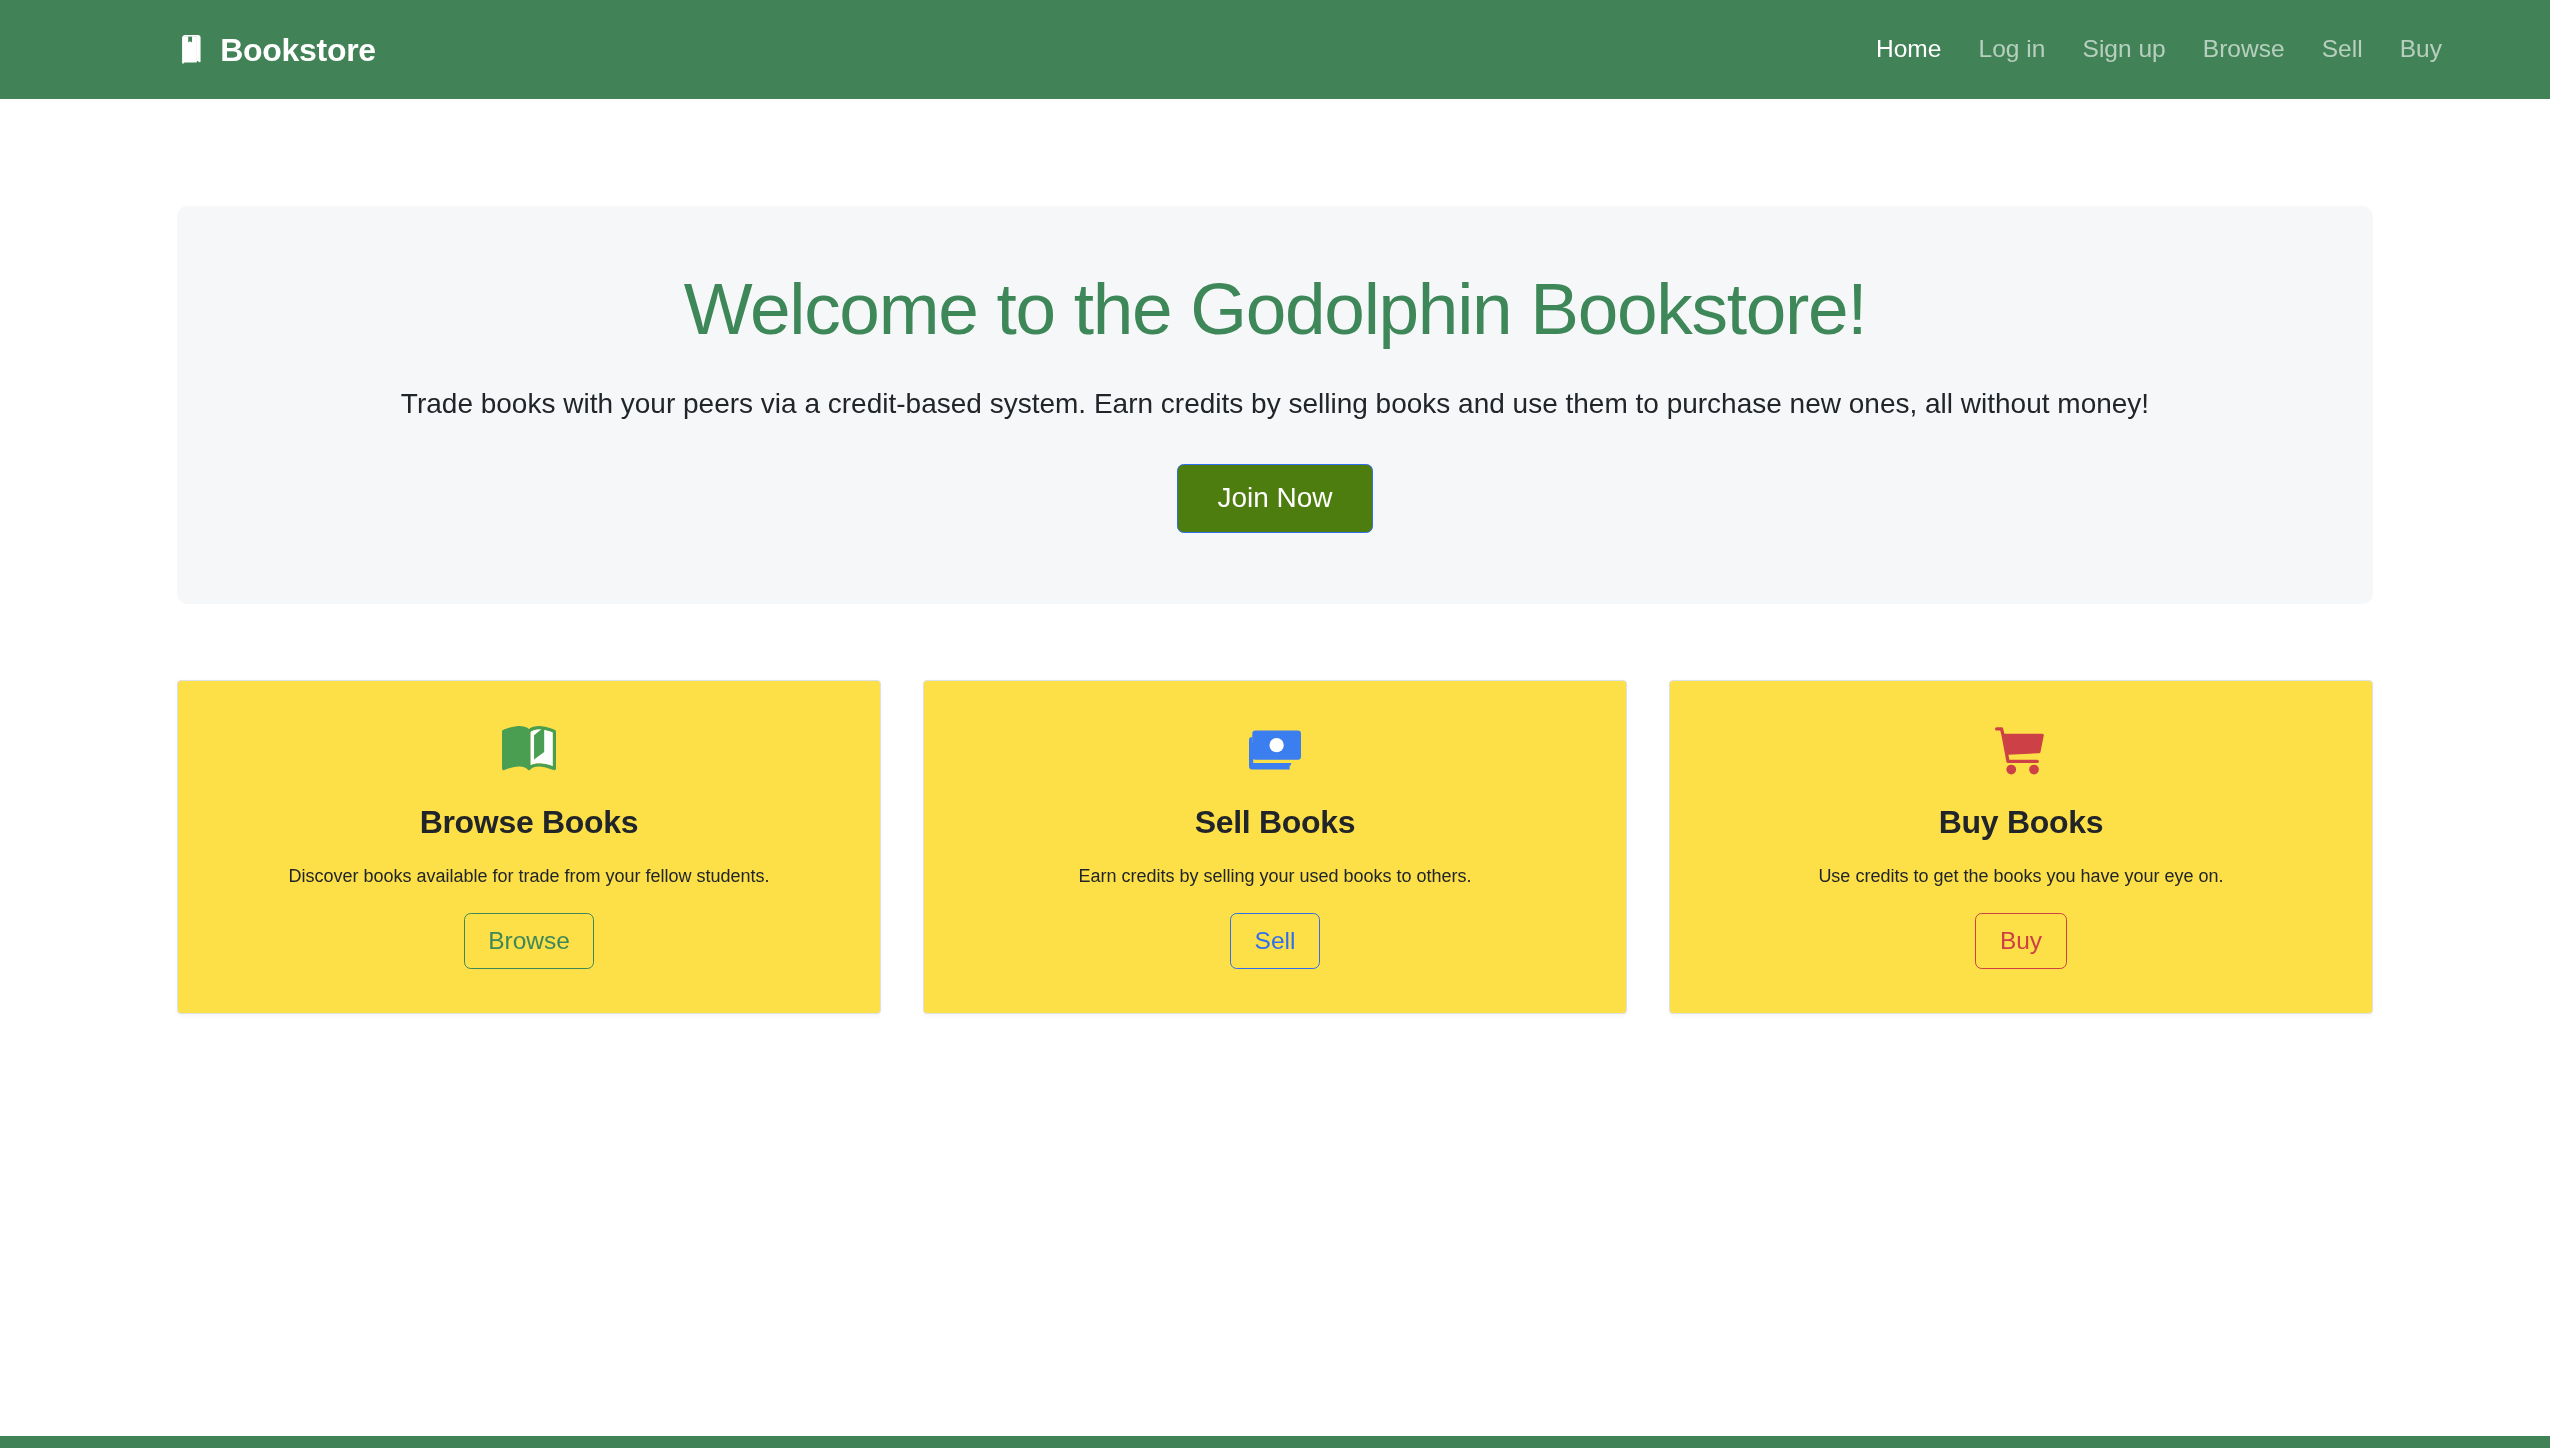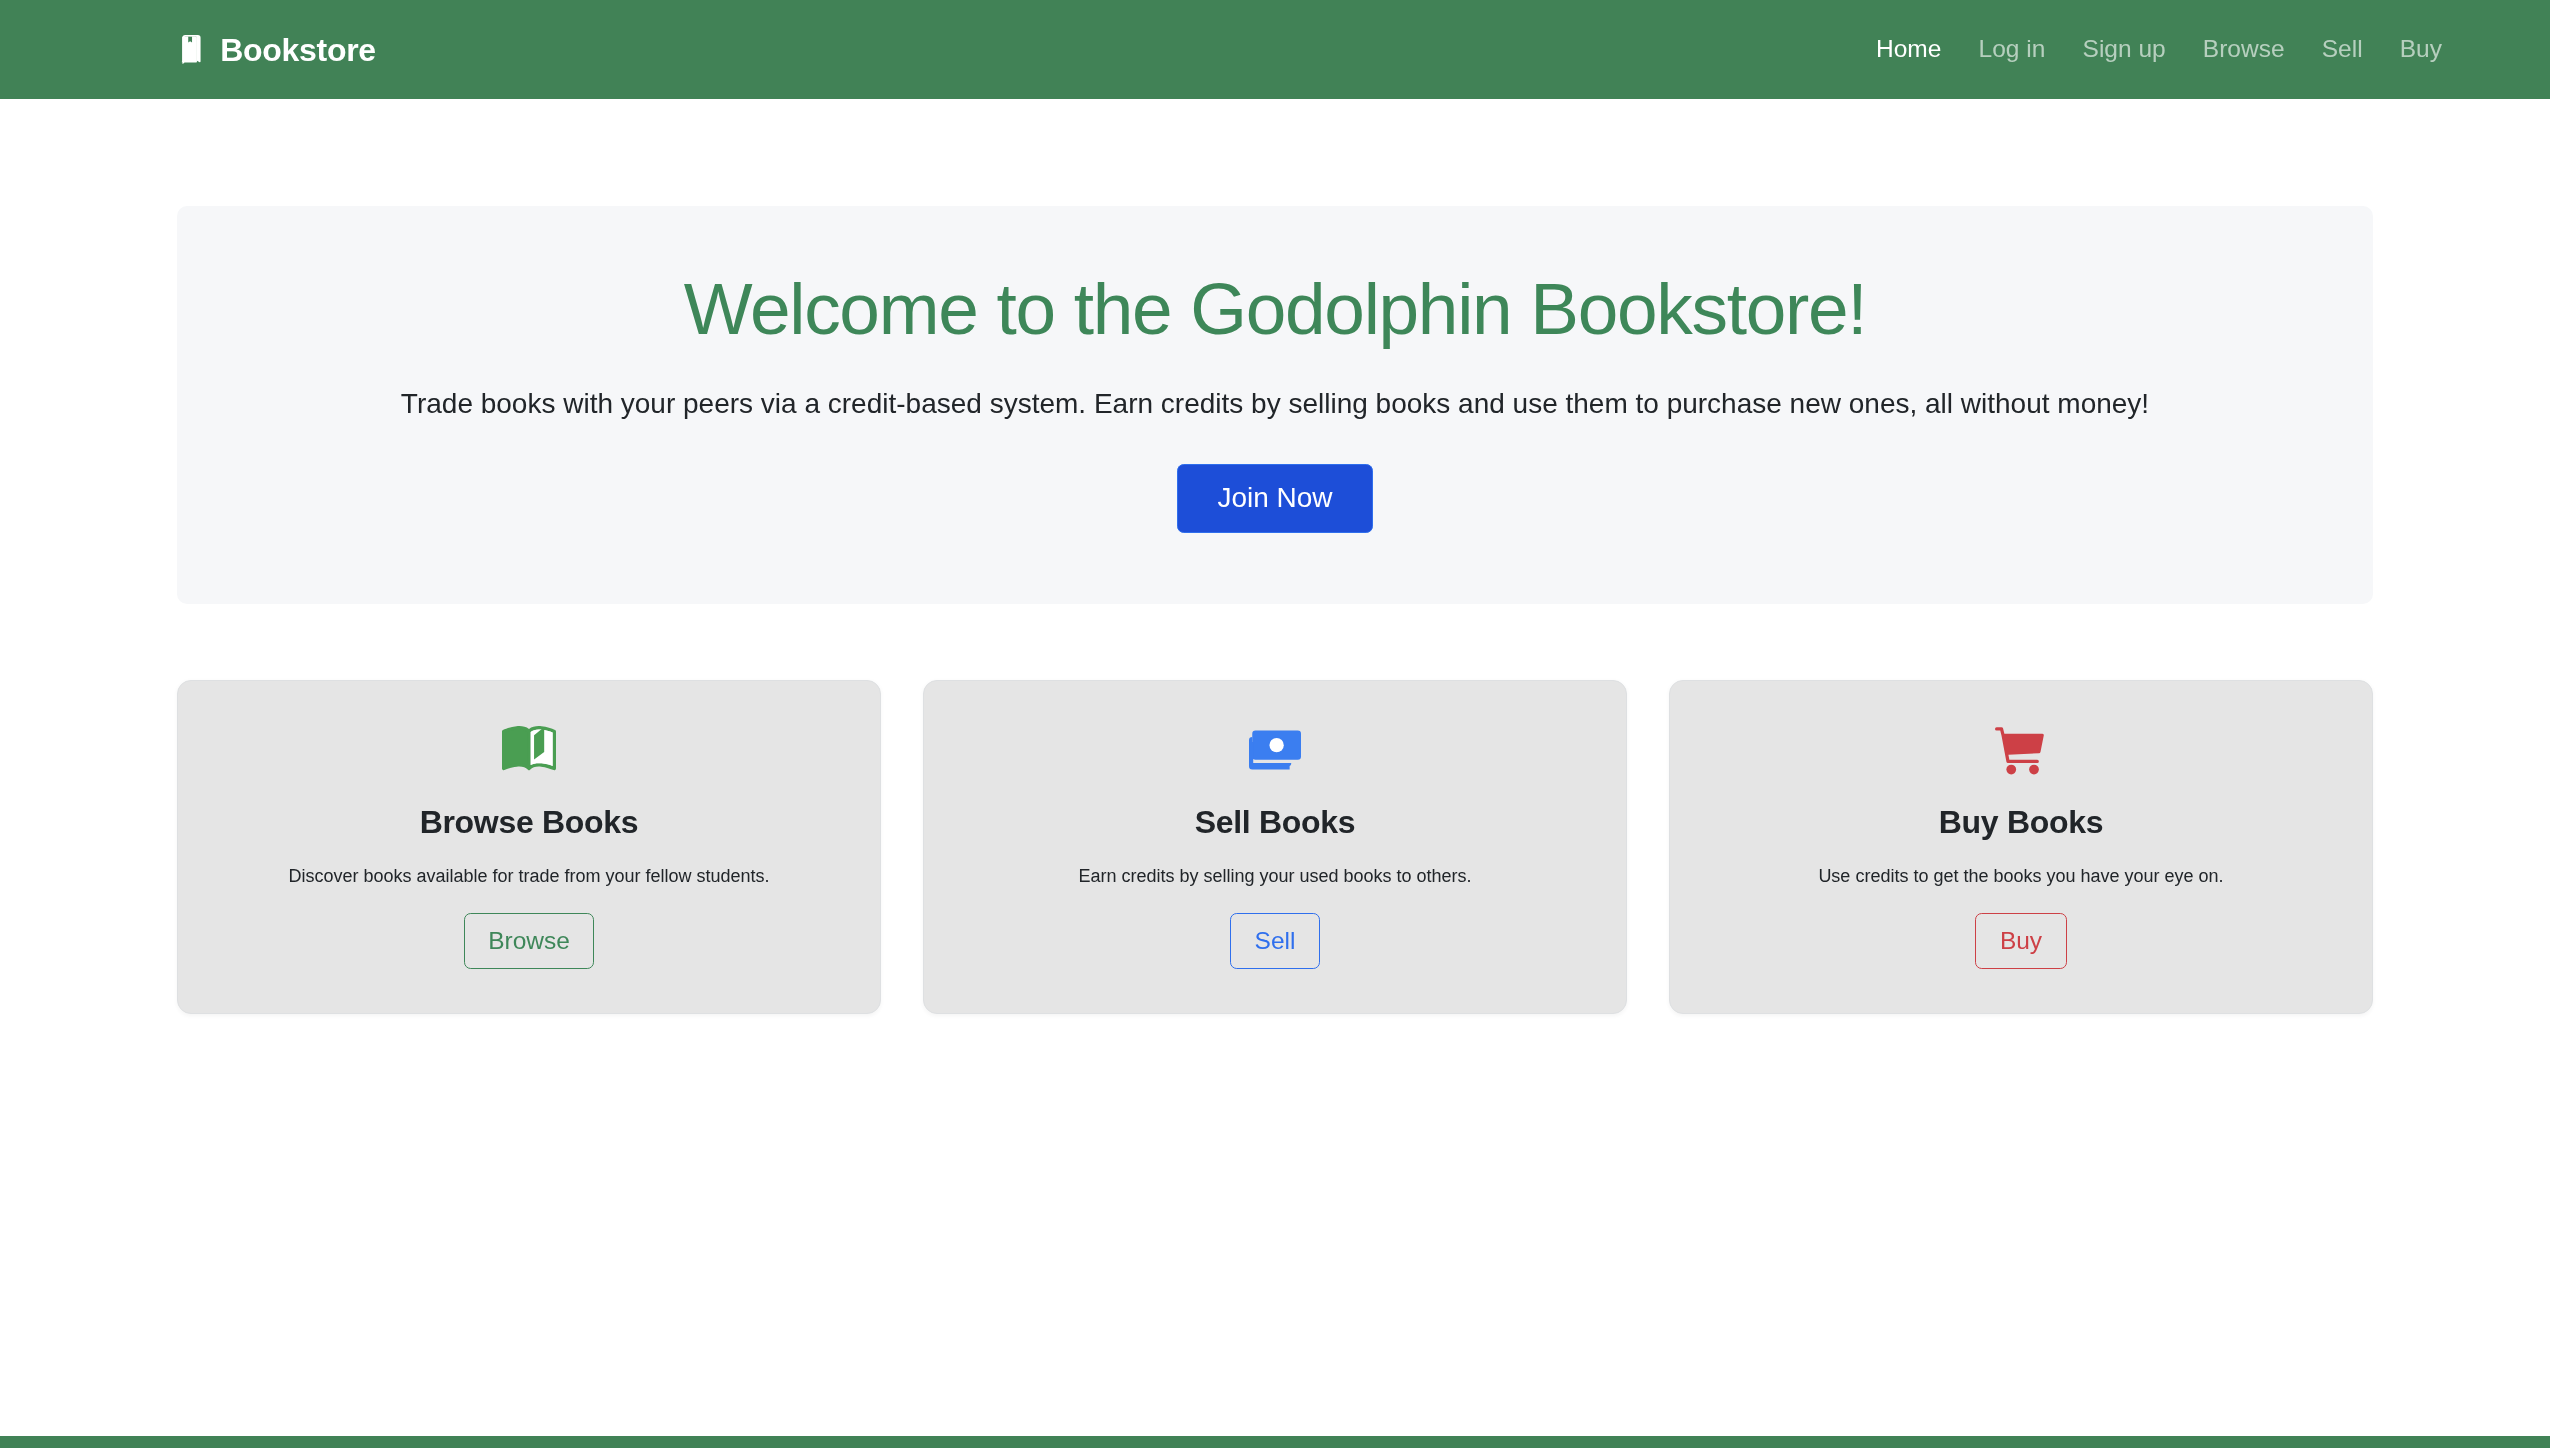--- a/index.html
+++ b/index.html
@@ -108,44 +108,44 @@
     font-weight: 400;
   }
 
   .hero-cta-wrap {
     margin-top: 39px;
     display: flex;
     justify-content: center;
   }
 
   .btn-join {
-    background: #1d4ed8;
+    background: #4d7c0f;
     border: 0.8px solid #2f6fed;
     color: #ffffff;
     font-size: 28px;
     font-family: inherit;
     padding: 15px 39px;
     border-radius: 6.7px;
     cursor: pointer;
     line-height: 1.3;
   }
 
   
   .cards {
     margin-top: 76px;
     display: flex;
     align-items: flex-start;
     gap: 42px;
   }
 
   .card {
     flex: 1 1 0;
-    background: #e5e5e5;
+    background: #fde047;
     border: 0.8px solid #dee0e2;
-    border-radius: 14px;
+    border-radius: 4px;
     box-shadow: 0 1.7px 4.2px rgba(0,0,0,0.045);
     padding: 39px 34px 44px;
     text-align: center;
   }
 
   .card-icon {
     height: 61px;
     display: flex;
     align-items: center;
     justify-content: center;

